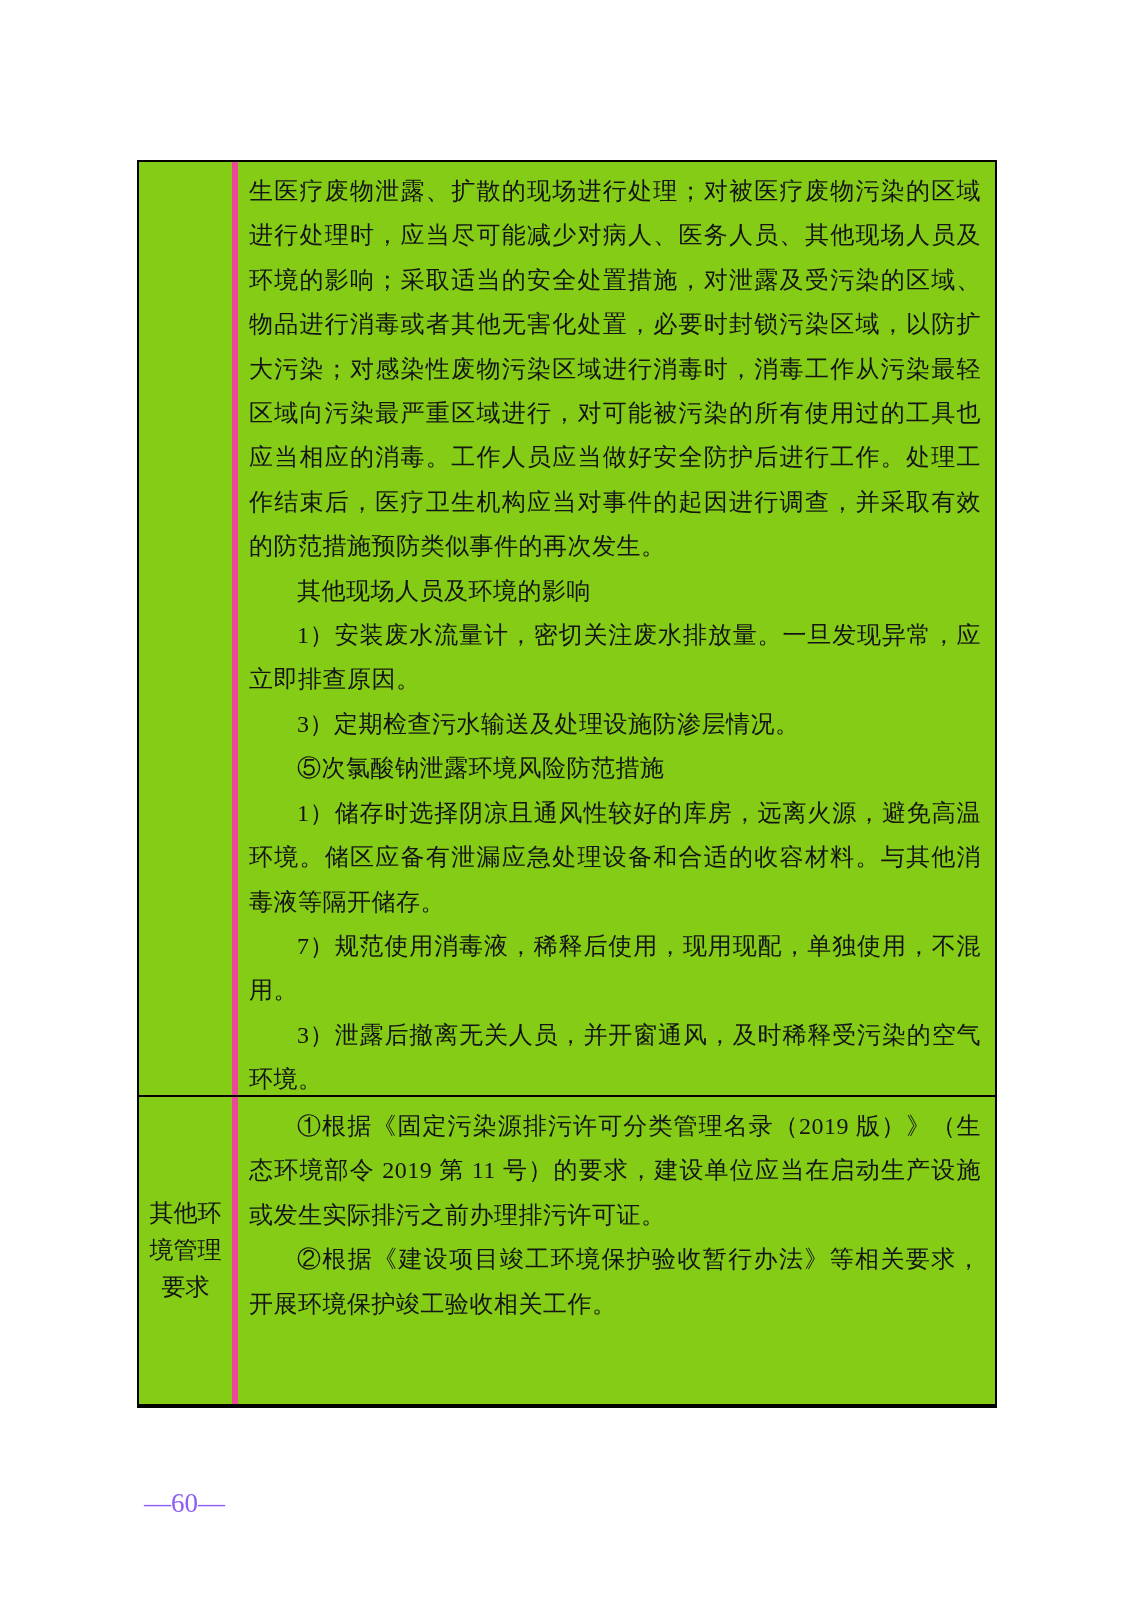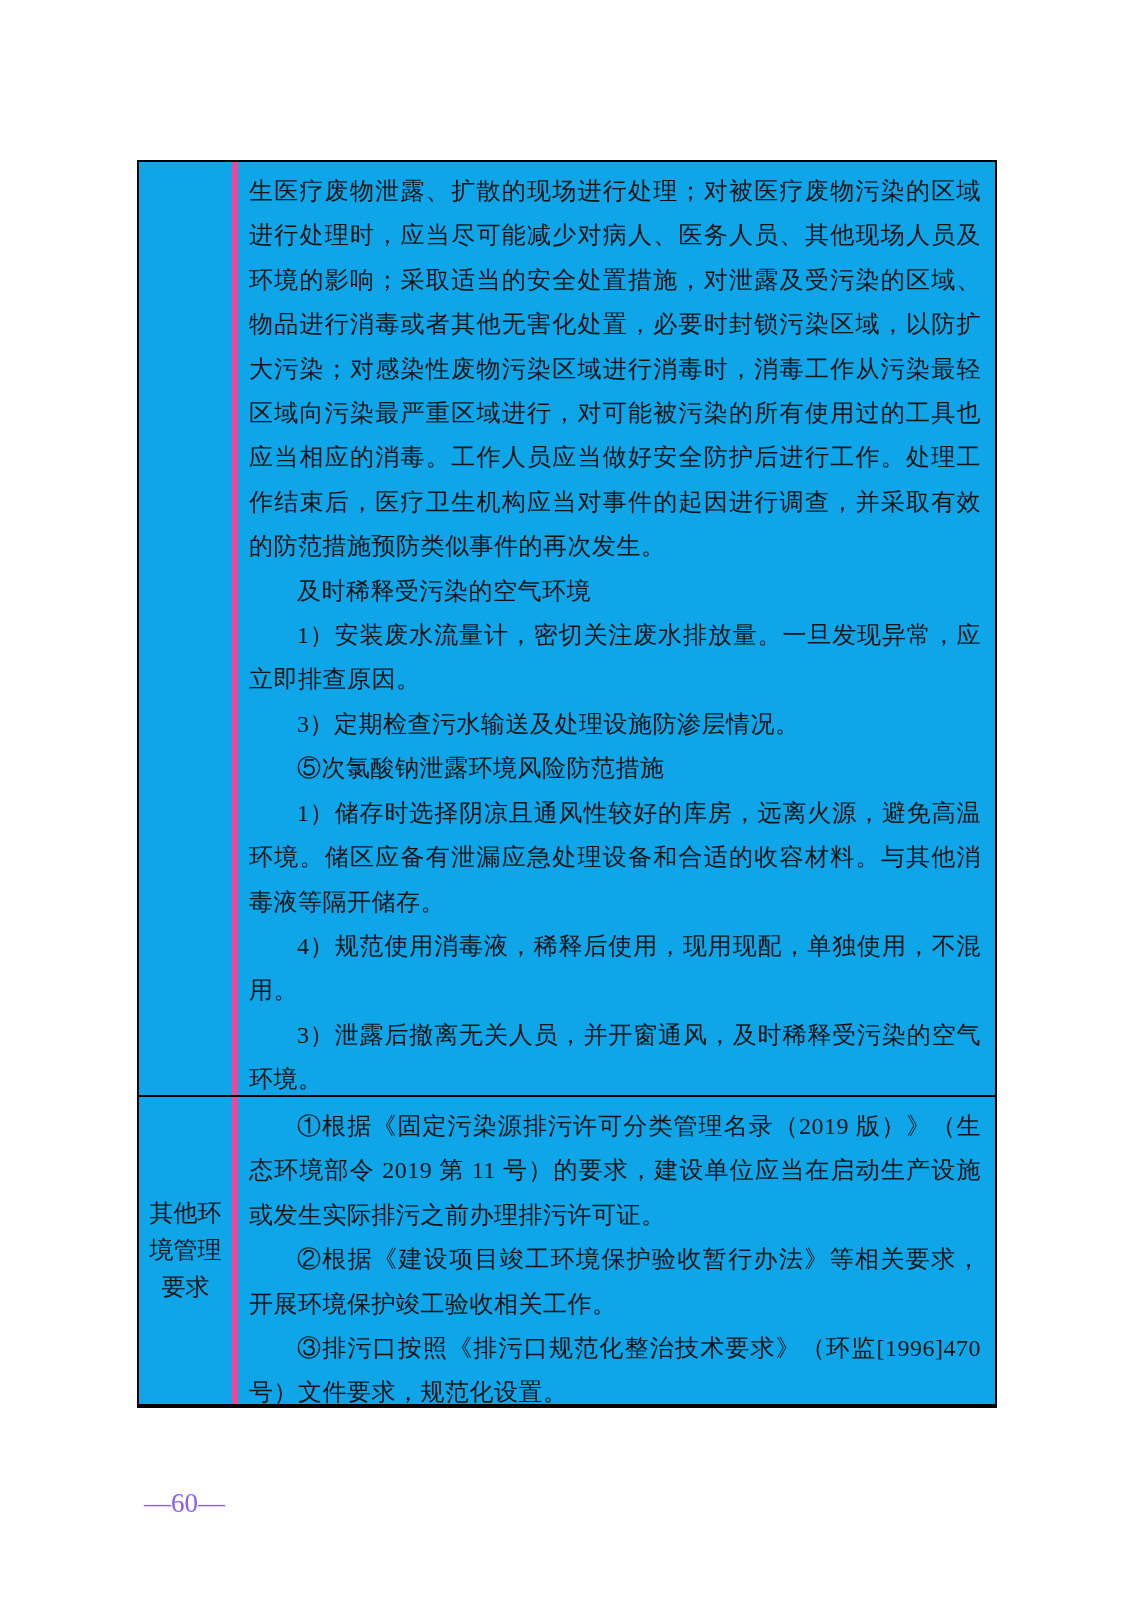--- a/index.html
+++ b/index.html
@@ -17,21 +17,21 @@
     overflow: hidden;
   }
   .doc-table {
     position: absolute;
     left: 137px;
     top: 160px;
     width: 860px;
     box-sizing: border-box;
     border: 2px solid #000000;
     border-bottom-width: 4px;
-    background: #0ea5e9;
+    background: #84cc16;
   }
   .row {
     display: flex;
     box-sizing: border-box;
   }
   .row-1 { height: 933px; }
   .row-2 { height: 309px; border-top: 2px solid #000000; }
   .label-cell {
     flex: 0 0 99px;
     width: 99px;
@@ -74,42 +74,41 @@
 </head>
 <body>
 
 <div class="page">
   <div class="doc-table">
 
     <div class="row row-1">
       <div class="label-cell"></div>
       <div class="content-cell">
         <p class="para">生医疗废物泄露、扩散的现场进行处理；对被医疗废物污染的区域进行处理时，应当尽可能减少对病人、医务人员、其他现场人员及环境的影响；采取适当的安全处置措施，对泄露及受污染的区域、物品进行消毒或者其他无害化处置，必要时封锁污染区域，以防扩大污染；对感染性废物污染区域进行消毒时，消毒工作从污染最轻区域向污染最严重区域进行，对可能被污染的所有使用过的工具也应当相应的消毒。工作人员应当做好安全防护后进行工作。处理工作结束后，医疗卫生机构应当对事件的起因进行调查，并采取有效的防范措施预防类似事件的再次发生。</p>
-        <p class="para indent">及时稀释受污染的空气环境</p>
+        <p class="para indent">其他现场人员及环境的影响</p>
         <p class="para indent">1）安装废水流量计，密切关注废水排放量。一旦发现异常，应立即排查原因。</p>
         <p class="para indent">3）定期检查污水输送及处理设施防渗层情况。</p>
         <p class="para indent">⑤次氯酸钠泄露环境风险防范措施</p>
         <p class="para indent">1）储存时选择阴凉且通风性较好的库房，远离火源，避免高温环境。储区应备有泄漏应急处理设备和合适的收容材料。与其他消毒液等隔开储存。</p>
-        <p class="para indent">4）规范使用消毒液，稀释后使用，现用现配，单独使用，不混用。</p>
+        <p class="para indent">7）规范使用消毒液，稀释后使用，现用现配，单独使用，不混用。</p>
         <p class="para indent">3）泄露后撤离无关人员，并开窗通风，及时稀释受污染的空气环境。</p>
 
       </div>
     </div>
 
     <div class="row row-2">
       <div class="label-cell">
         <div class="row-label">
           <span>其他环</span>
           <span>境管理</span>
           <span>要求</span>
         </div>
       </div>
       <div class="content-cell">
         <p class="para indent">①根据《固定污染源排污许可分类管理名录（2019 版）》（生态环境部令 2019 第 11 号）的要求，建设单位应当在启动生产设施或发生实际排污之前办理排污许可证。</p>
         <p class="para indent">②根据《建设项目竣工环境保护验收暂行办法》等相关要求，开展环境保护竣工验收相关工作。</p>
-        <p class="para indent">③排污口按照《排污口规范化整治技术要求》（环监[1996]470 号）文件要求，规范化设置。</p>
       </div>
     </div>
 
   </div>
 
   <div class="page-footer">—60—</div>
 </div>
 
 </body></html>

